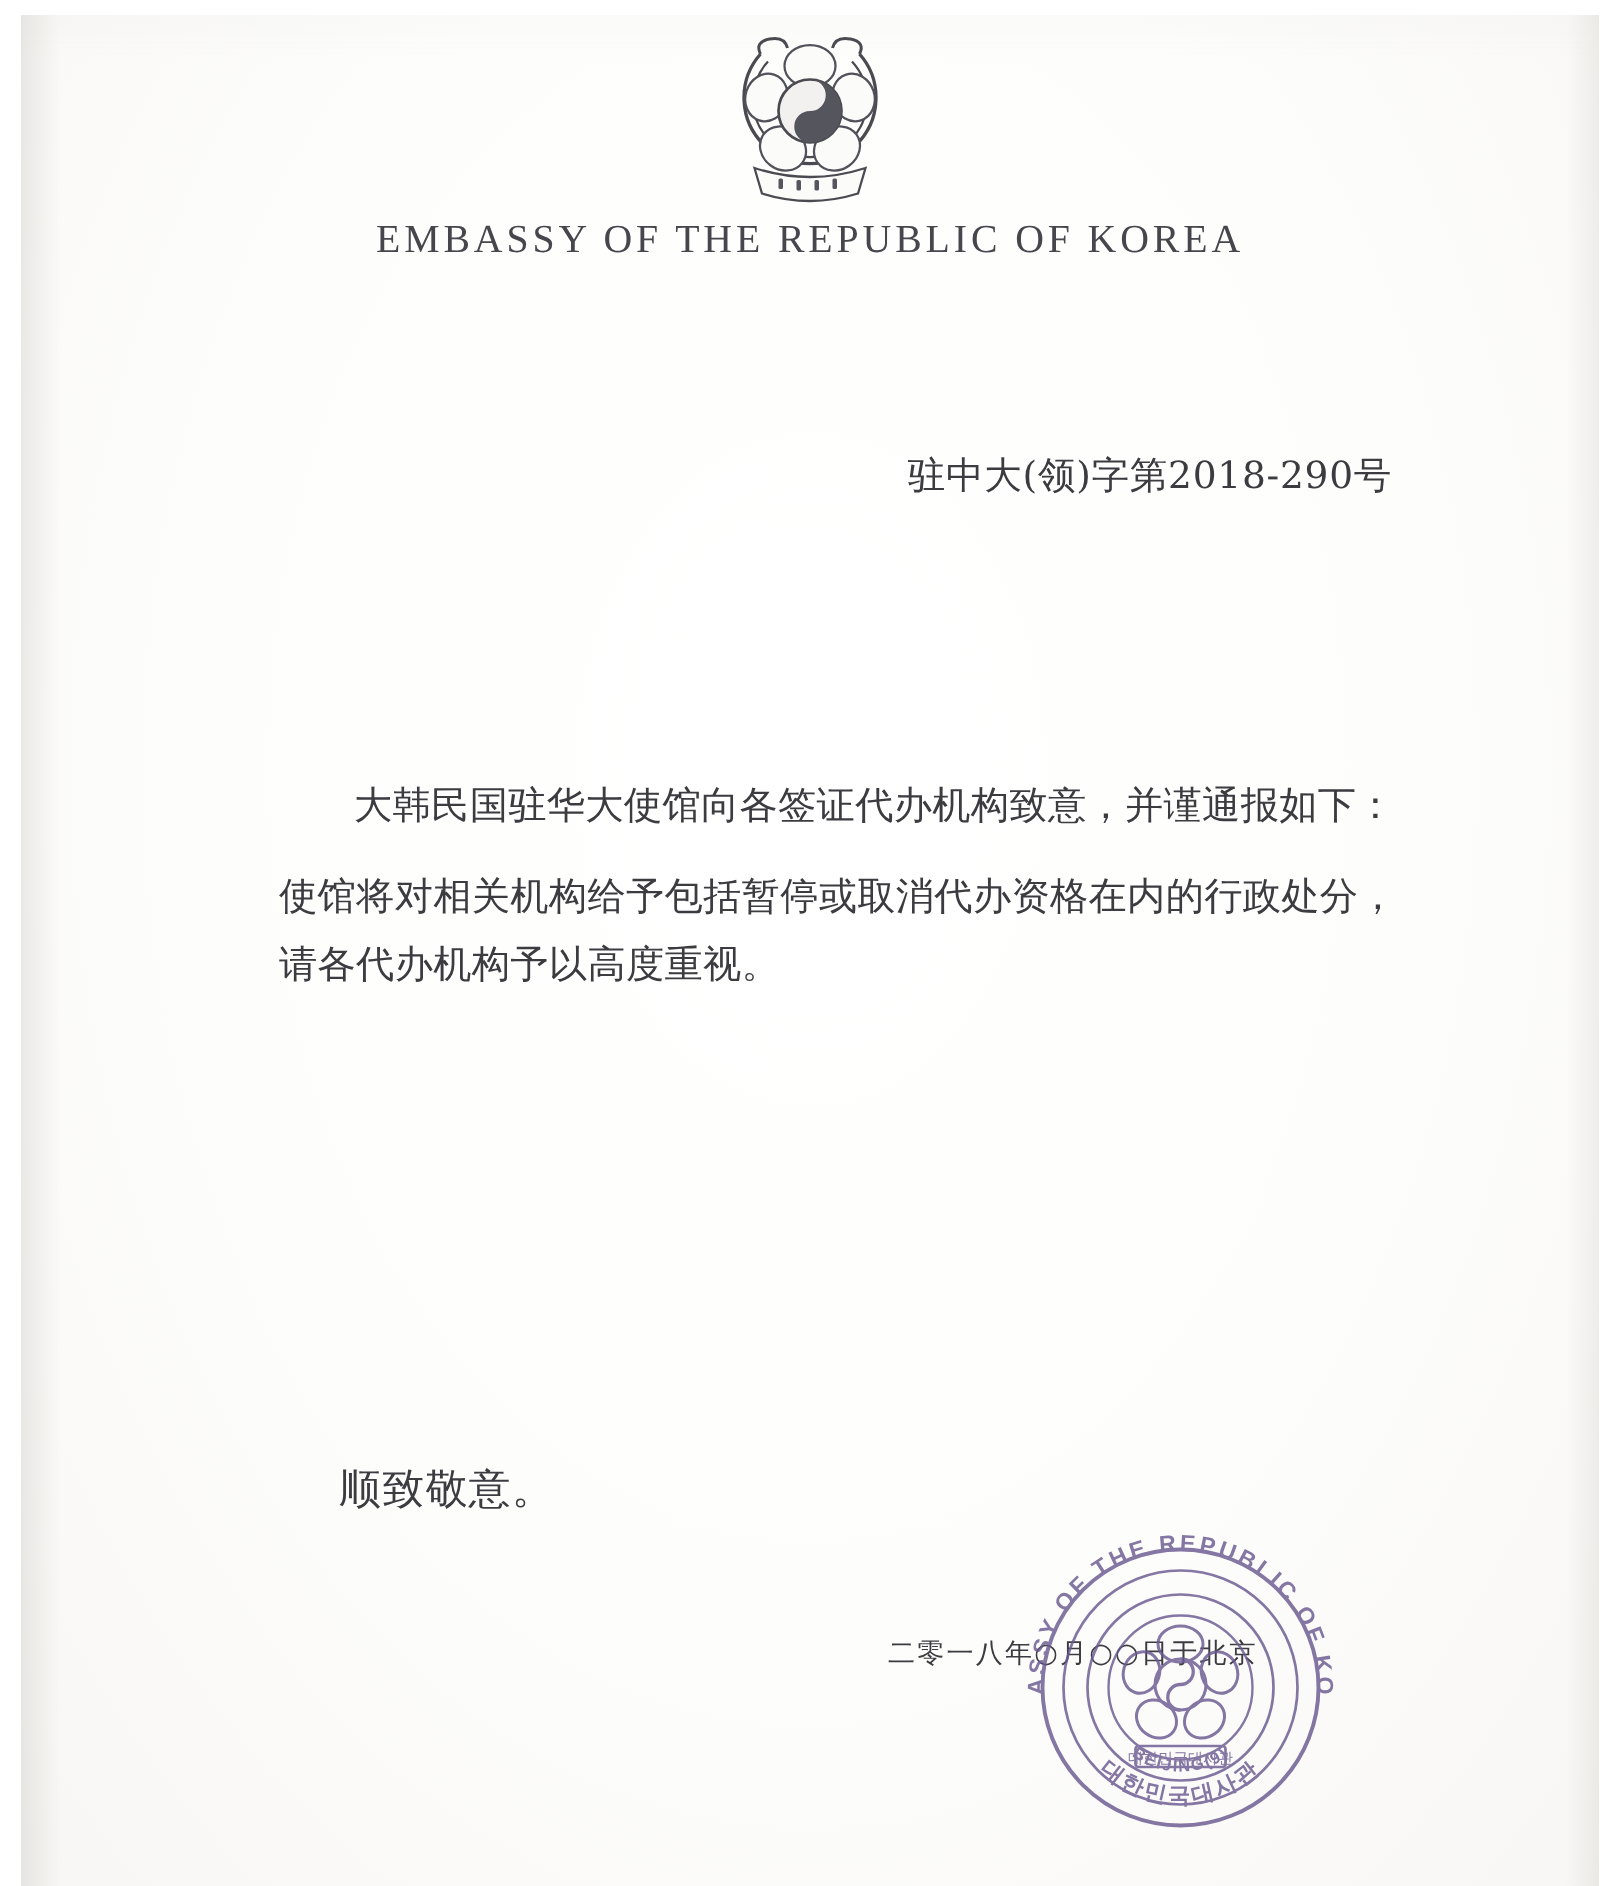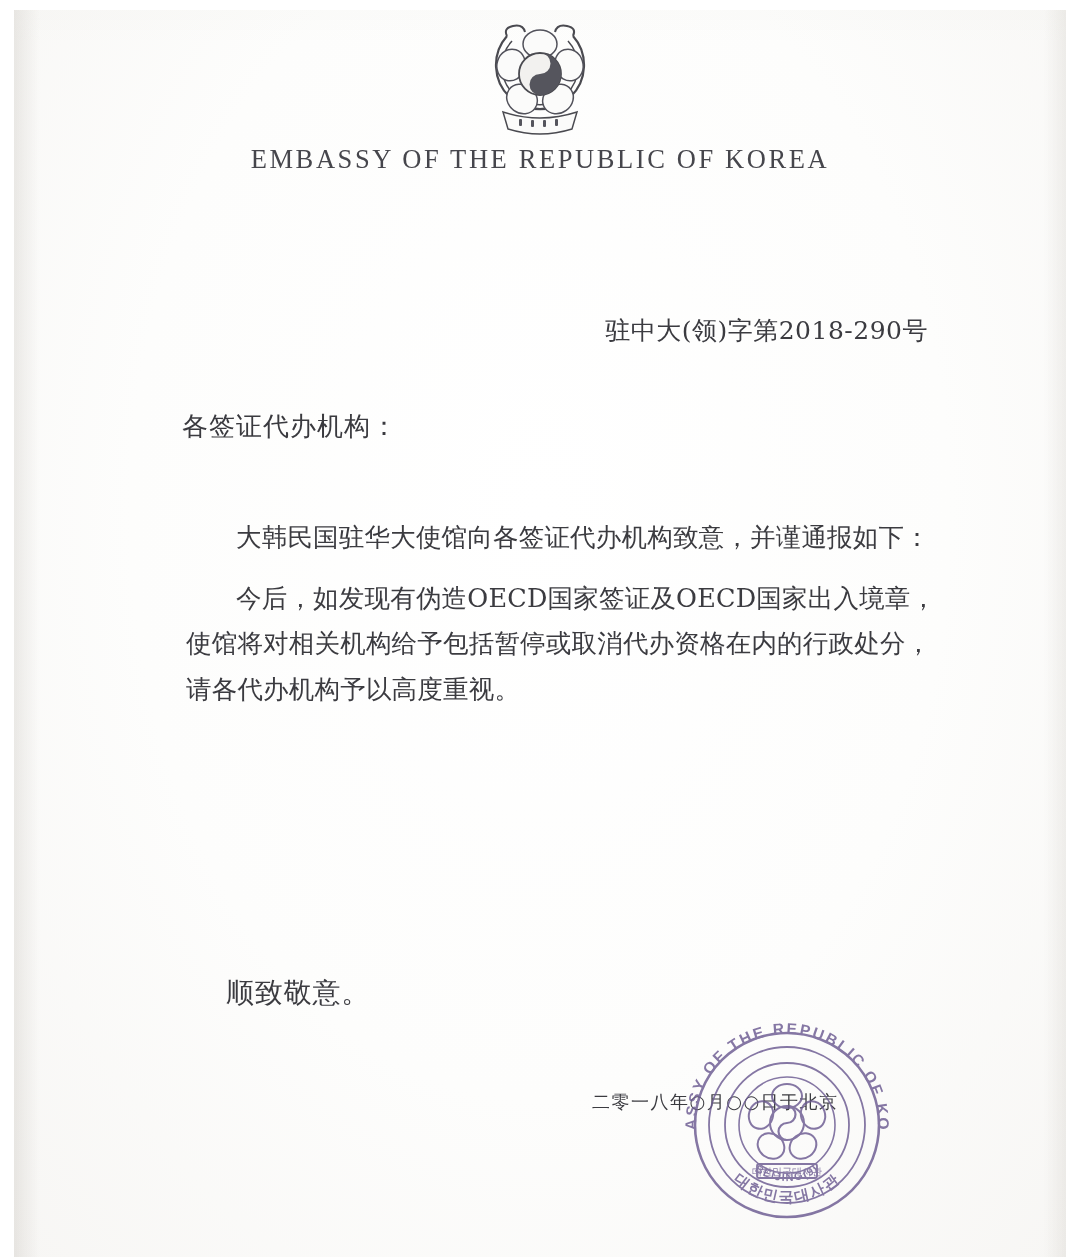--- a/index.html
+++ b/index.html
@@ -63,21 +63,21 @@
   }
   .letterhead .line2 {
     font-size: 26.5px;
     letter-spacing: 2.2px;
     line-height: 1.28;
   }
 
   
   .ref-no {
     position: absolute;
-    top: 304px;
+    top: 290px;
     right: 138px;
     font-family: "DejaVu Serif", "Liberation Serif", serif;
     font-size: 25px;
     letter-spacing: 0.5px;
     color: #3b3b40;
     white-space: nowrap;
   }
 
   
   .salutation {
@@ -197,31 +197,29 @@
       </g>
     </svg>
   </div>
 
   <div class="letterhead">
     <div class="line1">EMBASSY OF THE REPUBLIC OF KOREA</div>
   </div>
 
   <div class="ref-no">驻中大(领)字第2018-290号</div>
 
-  <div class="salutation">各签证代办机构：</div>
 
   <div class="body-block">
 
     <p class="para p1">
       <span class="ln indent">大韩民国驻华大使馆向各签证代办机构致意，并谨通报如下：</span>
     </p>
 
 
     <p class="para p3">
-      <span class="ln indent">今后，如发现有伪造OECD国家签证及OECD国家出入境章，</span>
       <span class="ln">使馆将对相关机构给予包括暂停或取消代办资格在内的行政处分，</span>
       <span class="ln">请各代办机构予以高度重视。</span>
     </p>
 
   </div>
 
   <div class="closing">顺致敬意。</div>
 
   <div class="date-line">二零一八年○月○○日于北京</div>
 

